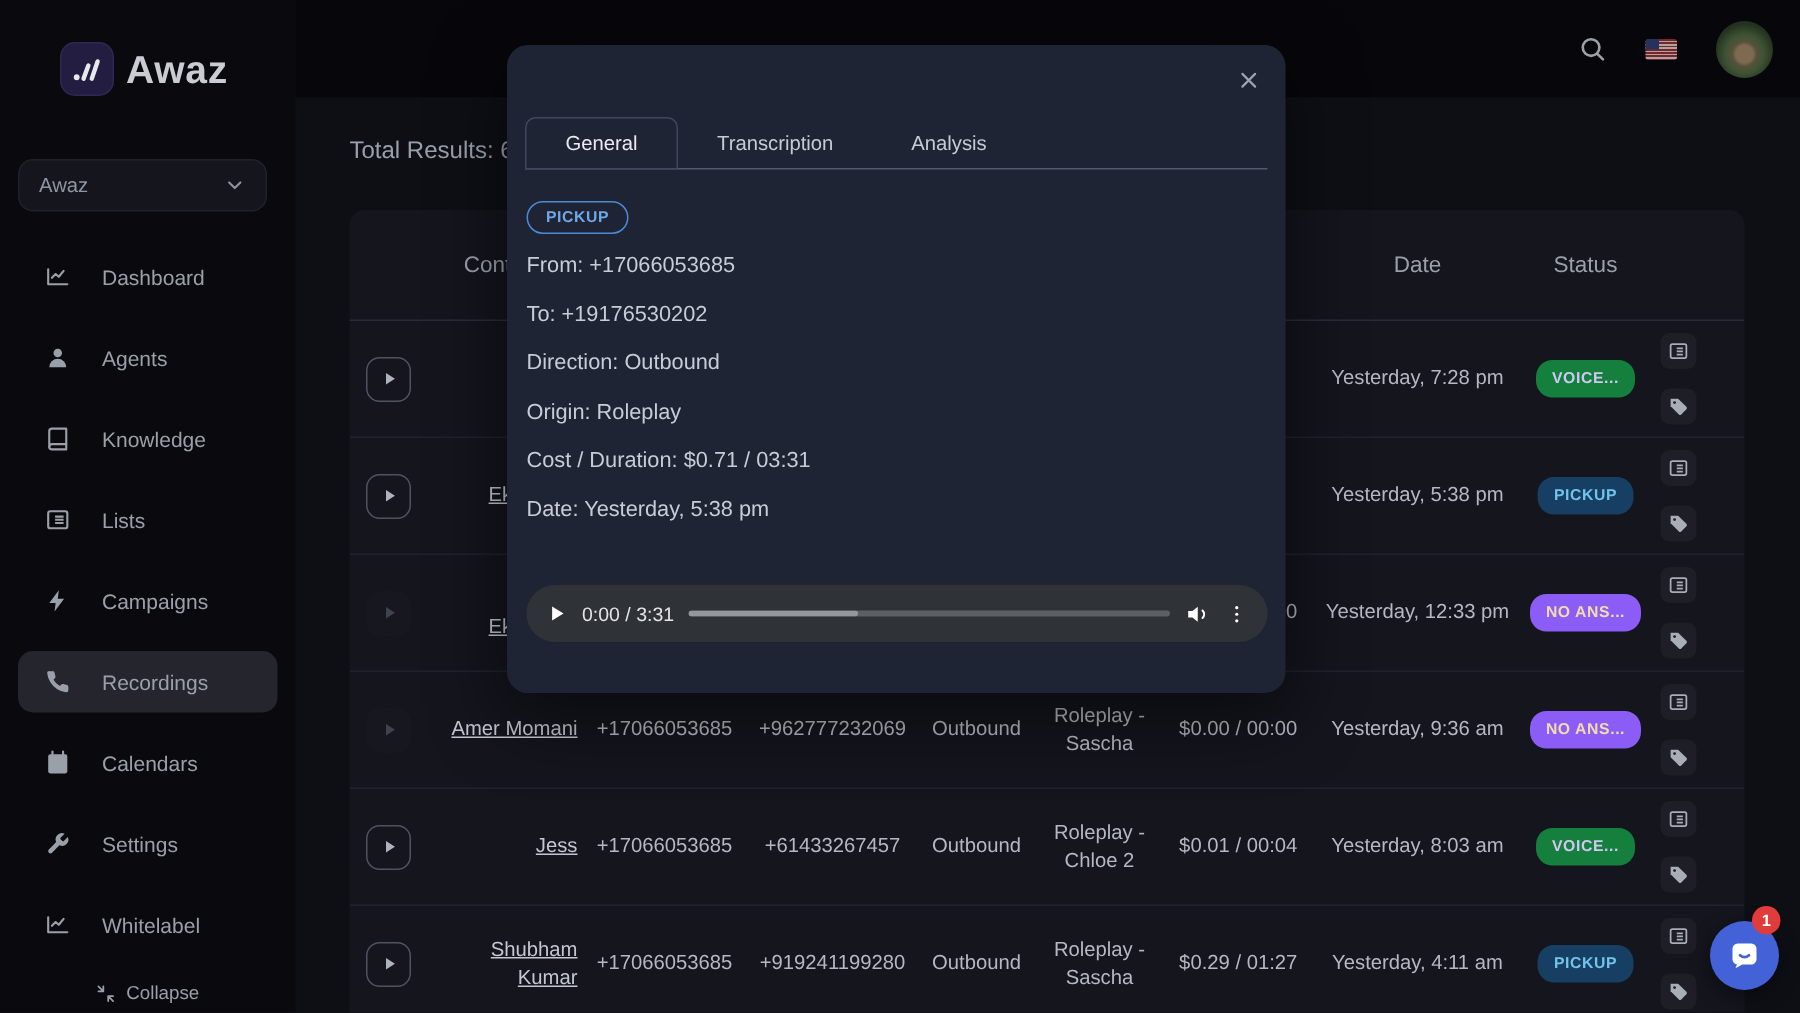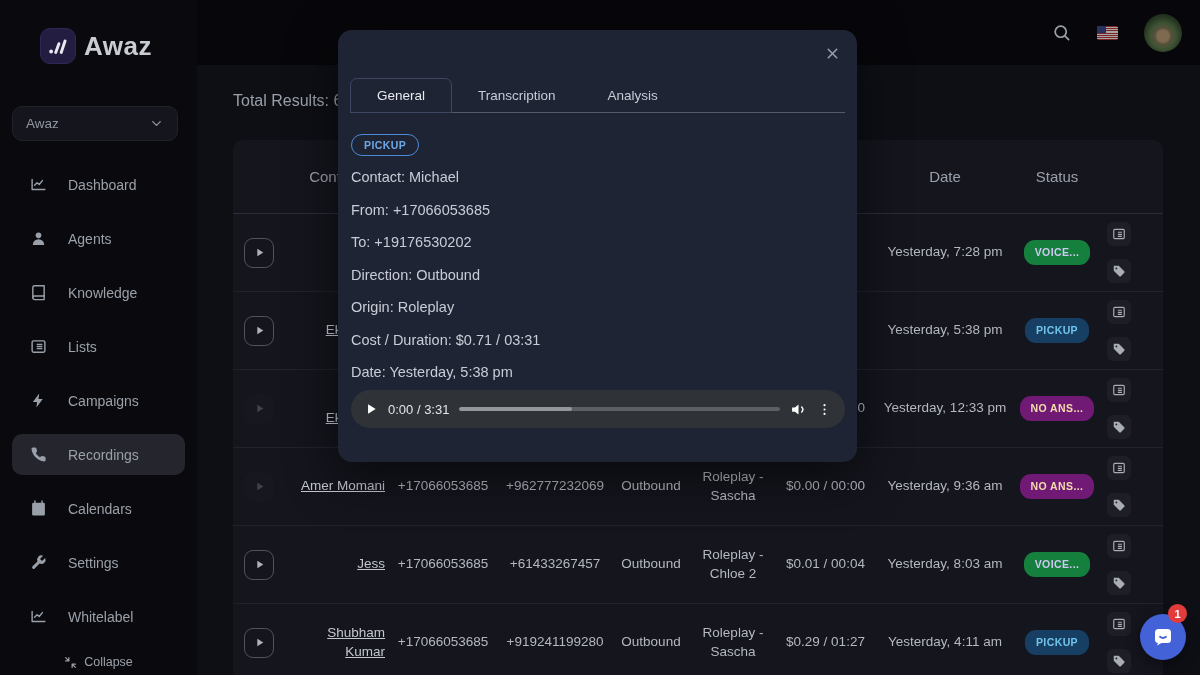--- a/index.html
+++ b/index.html
@@ -45,21 +45,21 @@
   .cell { text-align:center; line-height:1.35; }
   .c-contact { text-align:right; }
   .contact-link { color:#c3c7cf; text-decoration:underline; cursor:pointer; display:inline-block; }
   .c-play { display:flex; justify-content:center; }
   .playbtn { width:30px; height:30px; border-radius:9px; border:1.5px solid #4d545f; background:transparent; color:#aeb3bb;
              display:flex; align-items:center; justify-content:center; cursor:pointer; }
   .playbtn.disabled { border:none; background:#17181f; color:#3f434c; cursor:default; }
   .badge { display:inline-block; font-size:10.5px; font-weight:bold; letter-spacing:.4px; padding:5px 11px; border-radius:11px; }
   .st-voicemail { background:#15803d; color:#cfc8f2; }
   .st-pickup { background:#173f63; color:#72c4ea; }
-  .st-noans { background:#701a75; color:#f2dcab; }
+  .st-noans { background:#8b5cf6; color:#f2dcab; }
   .c-actions { display:flex; flex-direction:column; gap:13px; align-items:flex-start; padding-left:5px; }
   .actbtn { width:24px; height:24px; border:none; border-radius:6px; background:#1d1e26; color:#a9adb5;
             display:flex; align-items:center; justify-content:center; cursor:pointer; }
 
   
   .modal { position:absolute; left:338px; top:30px; width:519px; height:432px; background:#1f2435; border-radius:14px;
            z-index:20; box-shadow:0 14px 48px rgba(0,0,0,.55); }
   .modal-close { position:absolute; right:16px; top:15px; background:none; border:none; color:#9ca3af; cursor:pointer; }
   .tabbar { position:absolute; left:12px; top:48px; width:495px; display:flex; align-items:flex-end; border-bottom:1px solid #525a6e; }
   .tab { background:none; border:none; color:#c6cbd6; font-size:13.5px; padding:9px 26px; cursor:pointer; font-family:inherit; }
@@ -406,21 +406,20 @@
 
   <div class="tabbar">
     <button class="tab active">General</button>
     <button class="tab">Transcription</button>
     <button class="tab">Analysis</button>
   </div>
 
   <span class="modal-badge">PICKUP</span>
 
   <div class="details">
-    <div>Contact: Michael</div>
     <div>From: +17066053685</div>
     <div>To: +19176530202</div>
     <div>Direction: Outbound</div>
     <div>Origin: Roleplay</div>
     <div>Cost / Duration: $0.71 / 03:31</div>
     <div>Date: Yesterday, 5:38 pm</div>
   </div>
 
   <div class="player">
     <button class="p-play">

